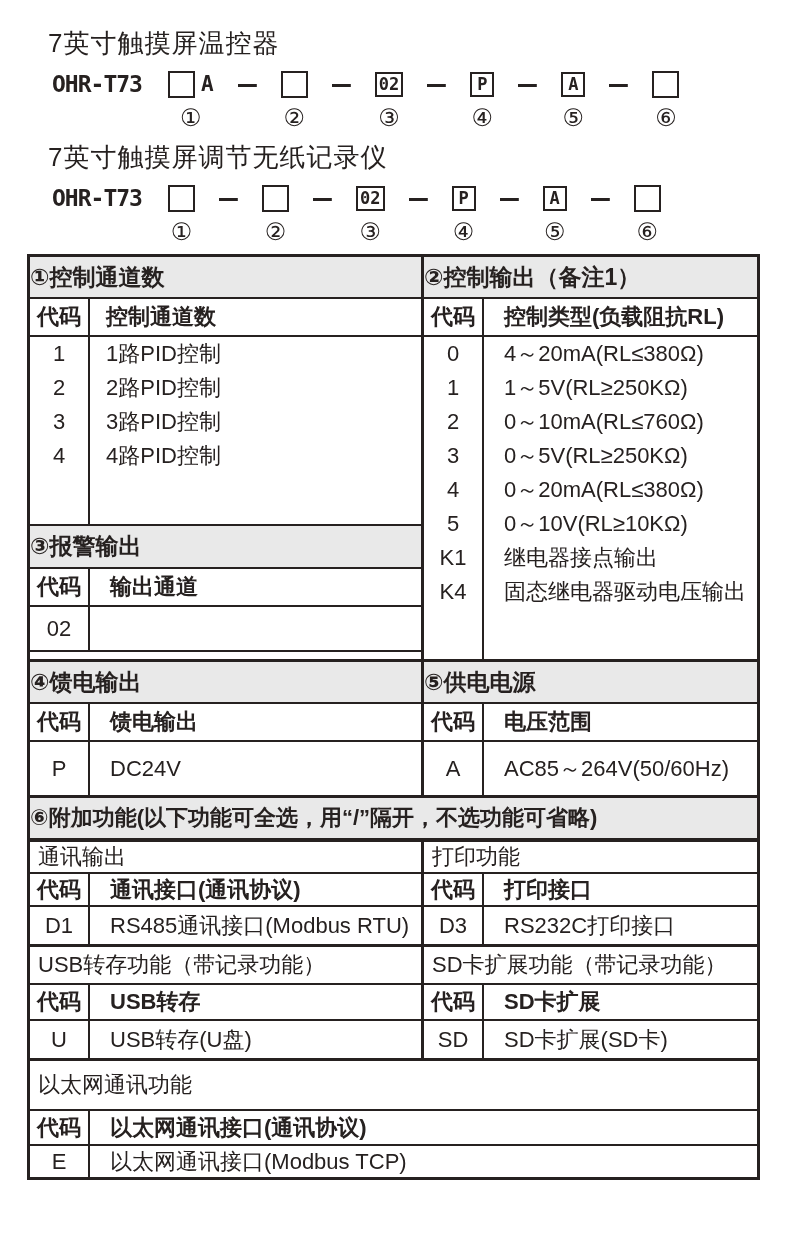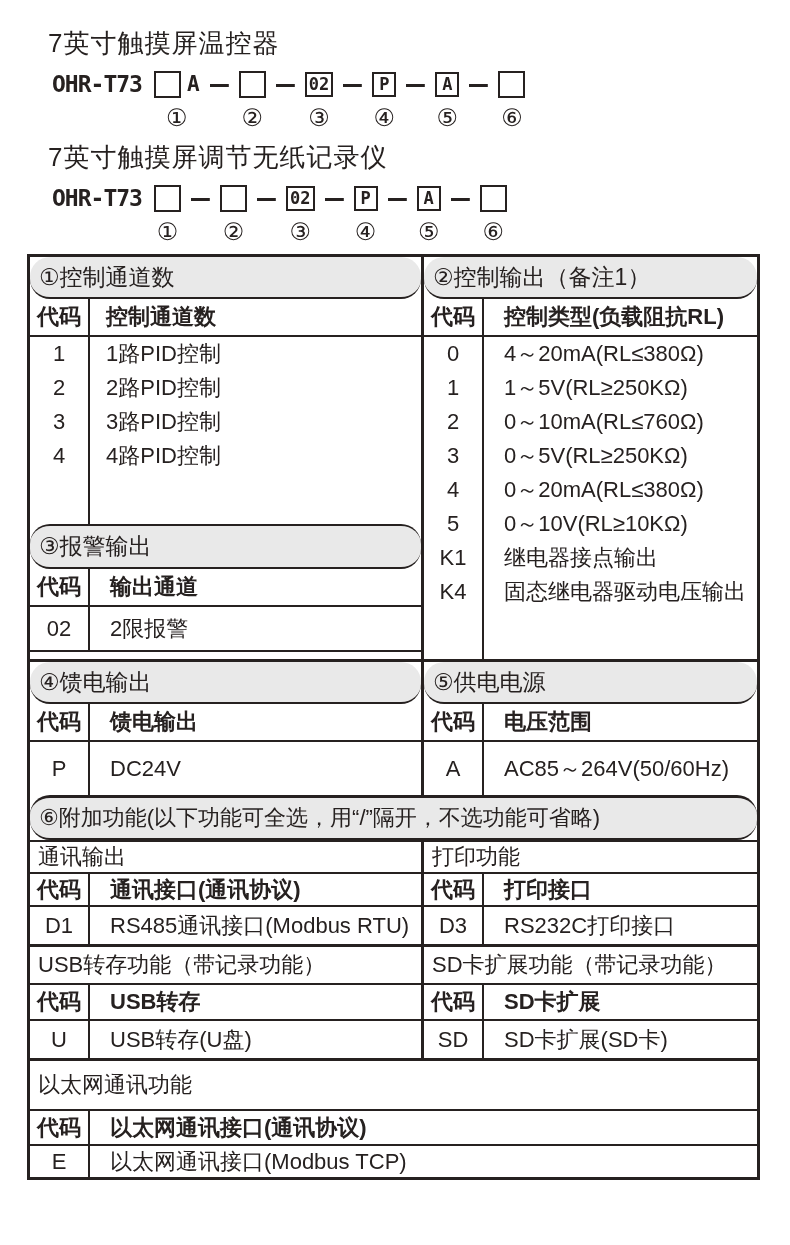--- a/index.html
+++ b/index.html
@@ -17,21 +17,21 @@
   }
   .page{padding:26px 0 0 27px}
 
   
   .title{
     font-size:26px;font-weight:500;line-height:34px;
     margin-left:21px;letter-spacing:1px;
   }
   .codeline{
     display:flex;align-items:flex-start;
-    margin:9px 0 10px 25px;column-gap:12px;
+    margin:9px 0 10px 25px;column-gap:26px;
   }
   .seg{display:flex;flex-direction:column;align-items:center;row-gap:7px}
   .seg .top{height:30px;display:flex;align-items:center;column-gap:6px}
   .prefix{
     font-family:"DejaVu Sans Mono",monospace;
     font-size:23px;font-weight:600;letter-spacing:-1px;
   }
   .box{
     min-width:27px;height:27px;border:2px solid var(--bd);
     display:flex;align-items:center;justify-content:center;
@@ -64,24 +64,24 @@
 
   .secA{height:402px}
   .secB{height:136px;border-top:3px solid var(--bd)}
   .s6bar{height:45px;border-top:3px solid var(--bd)}
   .secD{height:104px;border-top:2px solid var(--bd)}
   .secE{height:114px;border-top:3px solid var(--bd)}
   .secF{flex:1;border-top:3px solid var(--bd);display:flex;flex-direction:column}
 
   .hgray{
     flex:none;height:42px;background:var(--hbg);
-    display:flex;align-items:center;padding-left:9px;
-    font-weight:normal;font-size:23px;
+    display:flex;align-items:center;padding-left:0;
+    font-weight:bold;font-size:23px;
     border-bottom:2px solid var(--bd);
-    white-space:nowrap;overflow:hidden;border-radius:20px;
+    white-space:nowrap;overflow:hidden;
   }
   .hgray.mid{height:45px;border-top:2px solid var(--bd)}
   .s6bar.hgray{height:45px;font-size:22px}
 
   .wtitle{
     flex:none;display:flex;align-items:center;padding-left:8px;
     font-weight:normal;border-bottom:2px solid var(--bd);
     white-space:nowrap;overflow:hidden;
   }
   .secD .wtitle{height:32px}
@@ -286,21 +286,20 @@
           <span class="c-code"></span>
           <span class="c-desc"></span>
         </div>
         <div class="hgray mid">③报警输出</div>
         <div class="row thead">
           <span class="c-code">代码</span>
           <span class="c-desc">输出通道</span>
         </div>
         <div class="row trow tall">
           <span class="c-code">02</span>
-          <span class="c-desc">2限报警</span>
         </div>
         <div class="spacer"></div>
       </div>
       <div class="half r">
         <div class="hgray">②控制输出（备注1）</div>
         <div class="row thead">
           <span class="c-code">代码</span>
           <span class="c-desc">控制类型(负载阻抗RL)</span>
         </div>
         <div class="row trow">

